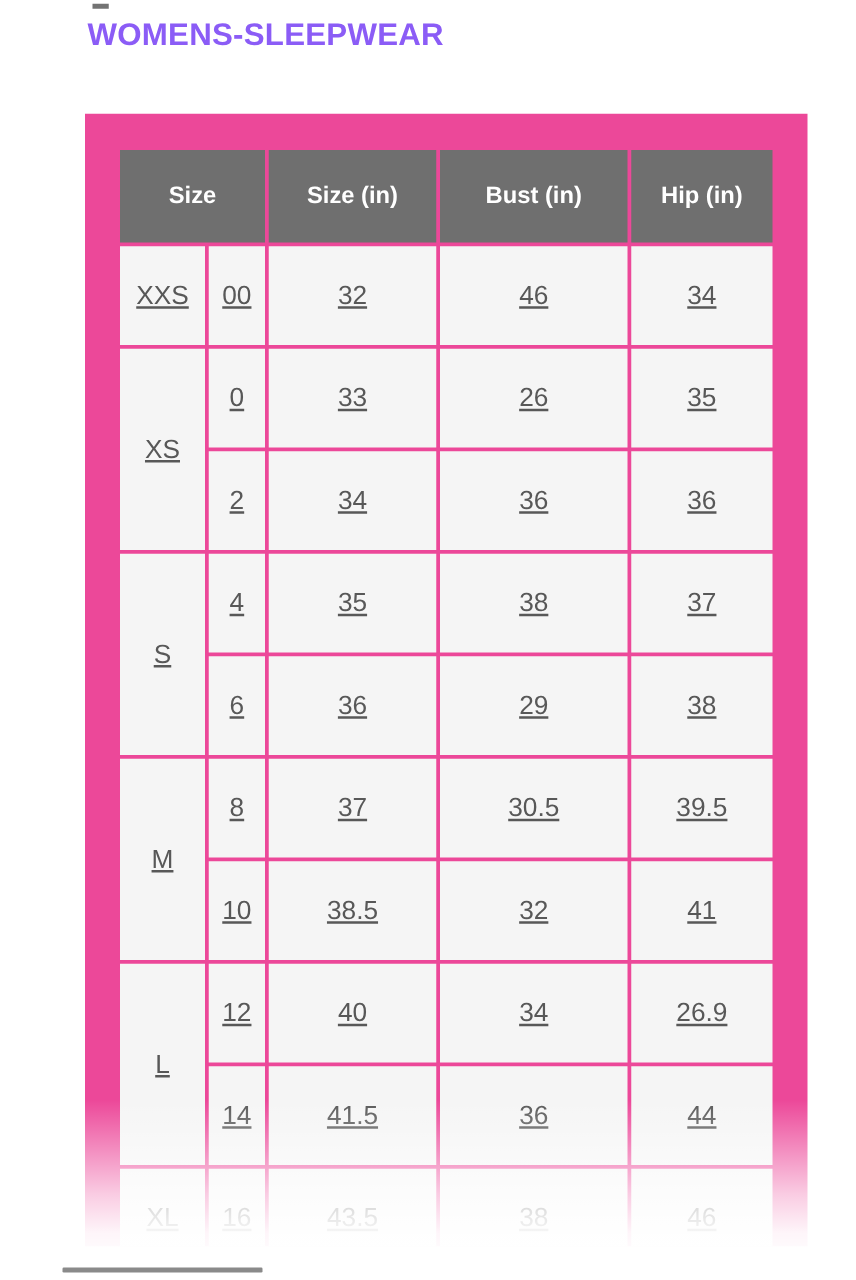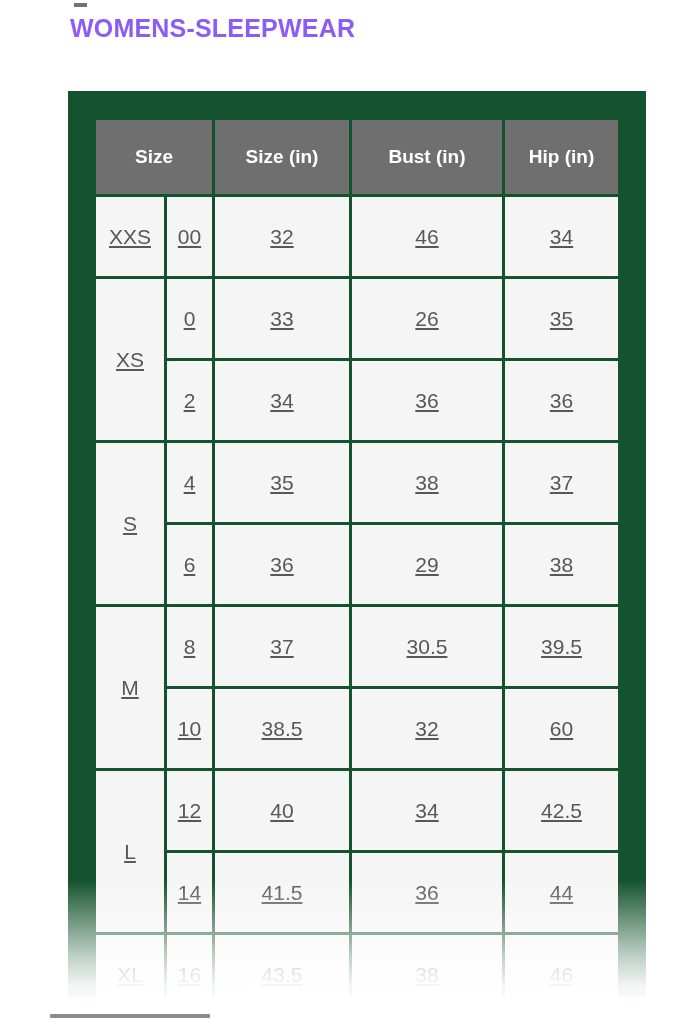--- a/index.html
+++ b/index.html
@@ -40,21 +40,21 @@
     white-space: nowrap;
   }
 
   
   .chart-panel {
     position: absolute;
     left: 68px;
     top: 91px;
     width: 578px;
     height: 906px;
-    background: #14532d;
+    background: #ec4899;
     overflow: hidden;
   }
 
   .table-scroll {
     position: absolute;
     left: 25px;
     top: 26px;
     width: 526px;
   }
 
@@ -196,29 +196,29 @@
           <td class="letter-cell" rowspan="2">M</td>
           <td>8</td>
           <td>37</td>
           <td>30.5</td>
           <td>39.5</td>
         </tr>
         <tr>
           <td>10</td>
           <td>38.5</td>
           <td>32</td>
-          <td>60</td>
+          <td>41</td>
         </tr>
 
         <tr>
           <td class="letter-cell" rowspan="2">L</td>
           <td>12</td>
           <td>40</td>
           <td>34</td>
-          <td>42.5</td>
+          <td>26.9</td>
         </tr>
         <tr>
           <td>14</td>
           <td>41.5</td>
           <td>36</td>
           <td>44</td>
         </tr>
 
         <tr>
           <td class="letter-cell" rowspan="1">XL</td>

